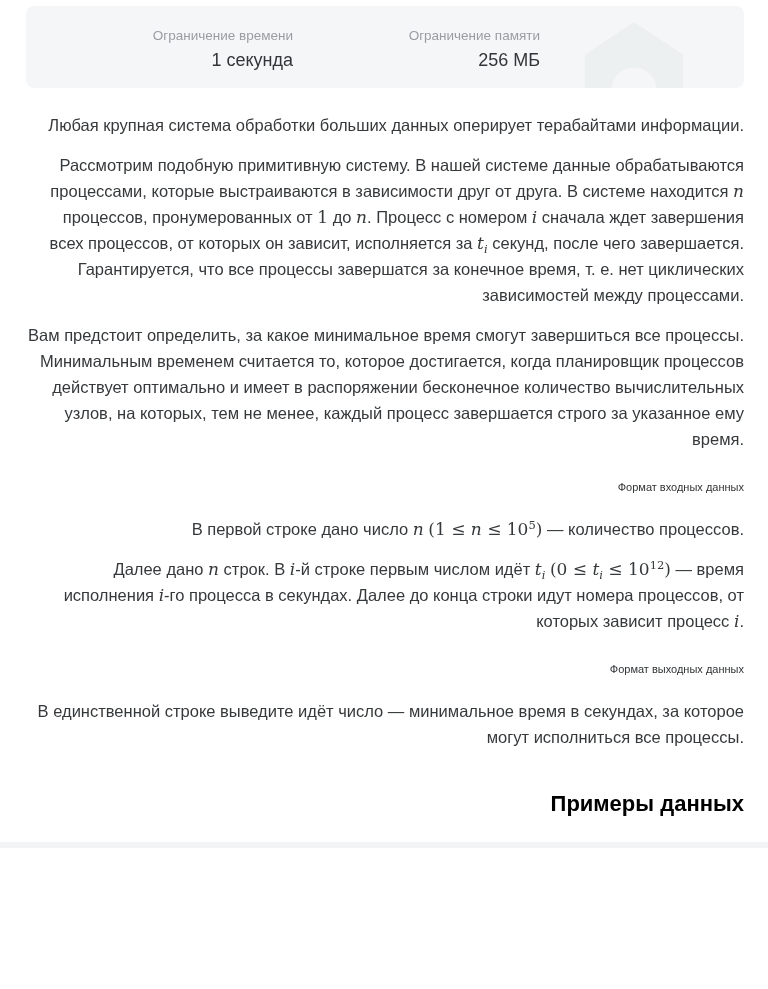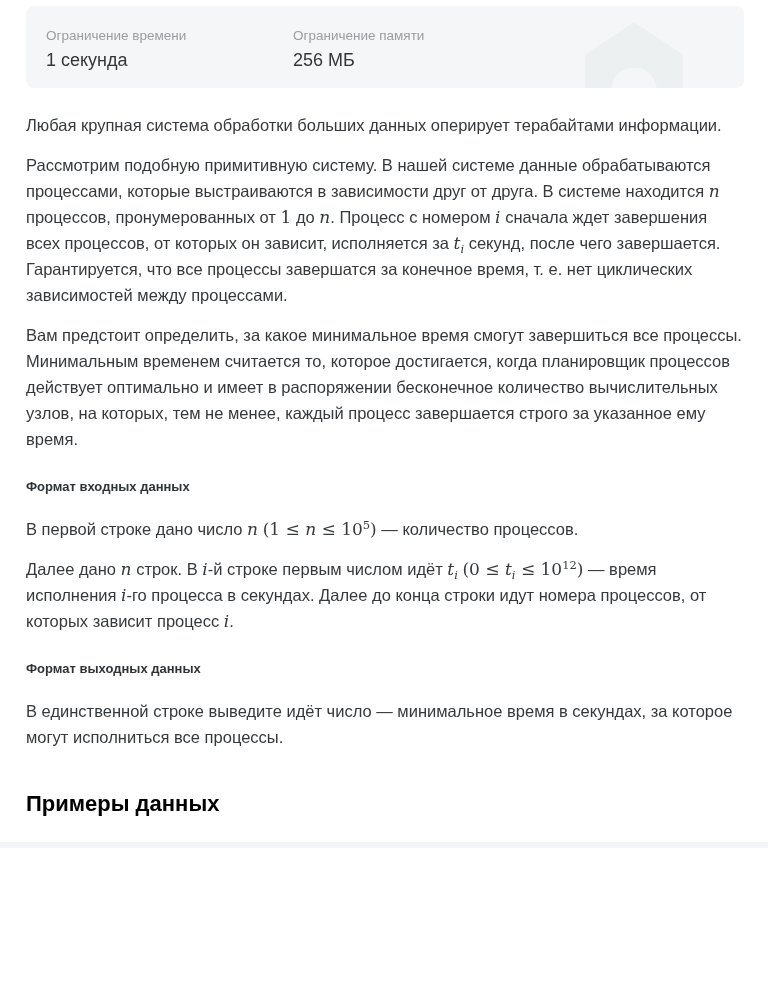--- a/index.html
+++ b/index.html
@@ -4,20 +4,21 @@
 <style>
   html, body { margin: 0; padding: 0; background: #ffffff; }
   .root {
     position: relative;
     width: 768px;
     height: 848px;
     overflow: hidden;
     background: #ffffff;
     font-family: "Liberation Sans", sans-serif;
     color: #36393b;
+    text-align: right;
   }
   .content { padding: 0 24px 0 26px; }
 
   
   .limits-card {
     position: relative;
     margin-top: 6px;
     width: 678px;
     height: 40px;
     padding: 21px 20px;
@@ -45,22 +46,22 @@
     margin: 14px 0;
     color: #36393b;
   }
   .statement { margin-top: 24px; }
   .math { font-family: "DejaVu Serif", serif; font-size: 17px; }
   .math-var { font-style: italic; }
   sup.math { font-size: 11.5px; line-height: 0; }
   sub.math { font-size: 11.5px; line-height: 0; }
 
   h3.section-heading {
-    font-size: 13px;
-    font-weight: bold;
+    font-size: 11px;
+    font-weight: normal;
     color: #303335;
     margin: 24px 0 18px;
     line-height: 22px;
   }
   h2.examples-heading {
     font-size: 22px;
     font-weight: bold;
     color: #000000;
     margin: 41px 0 0;
     line-height: 26px;

